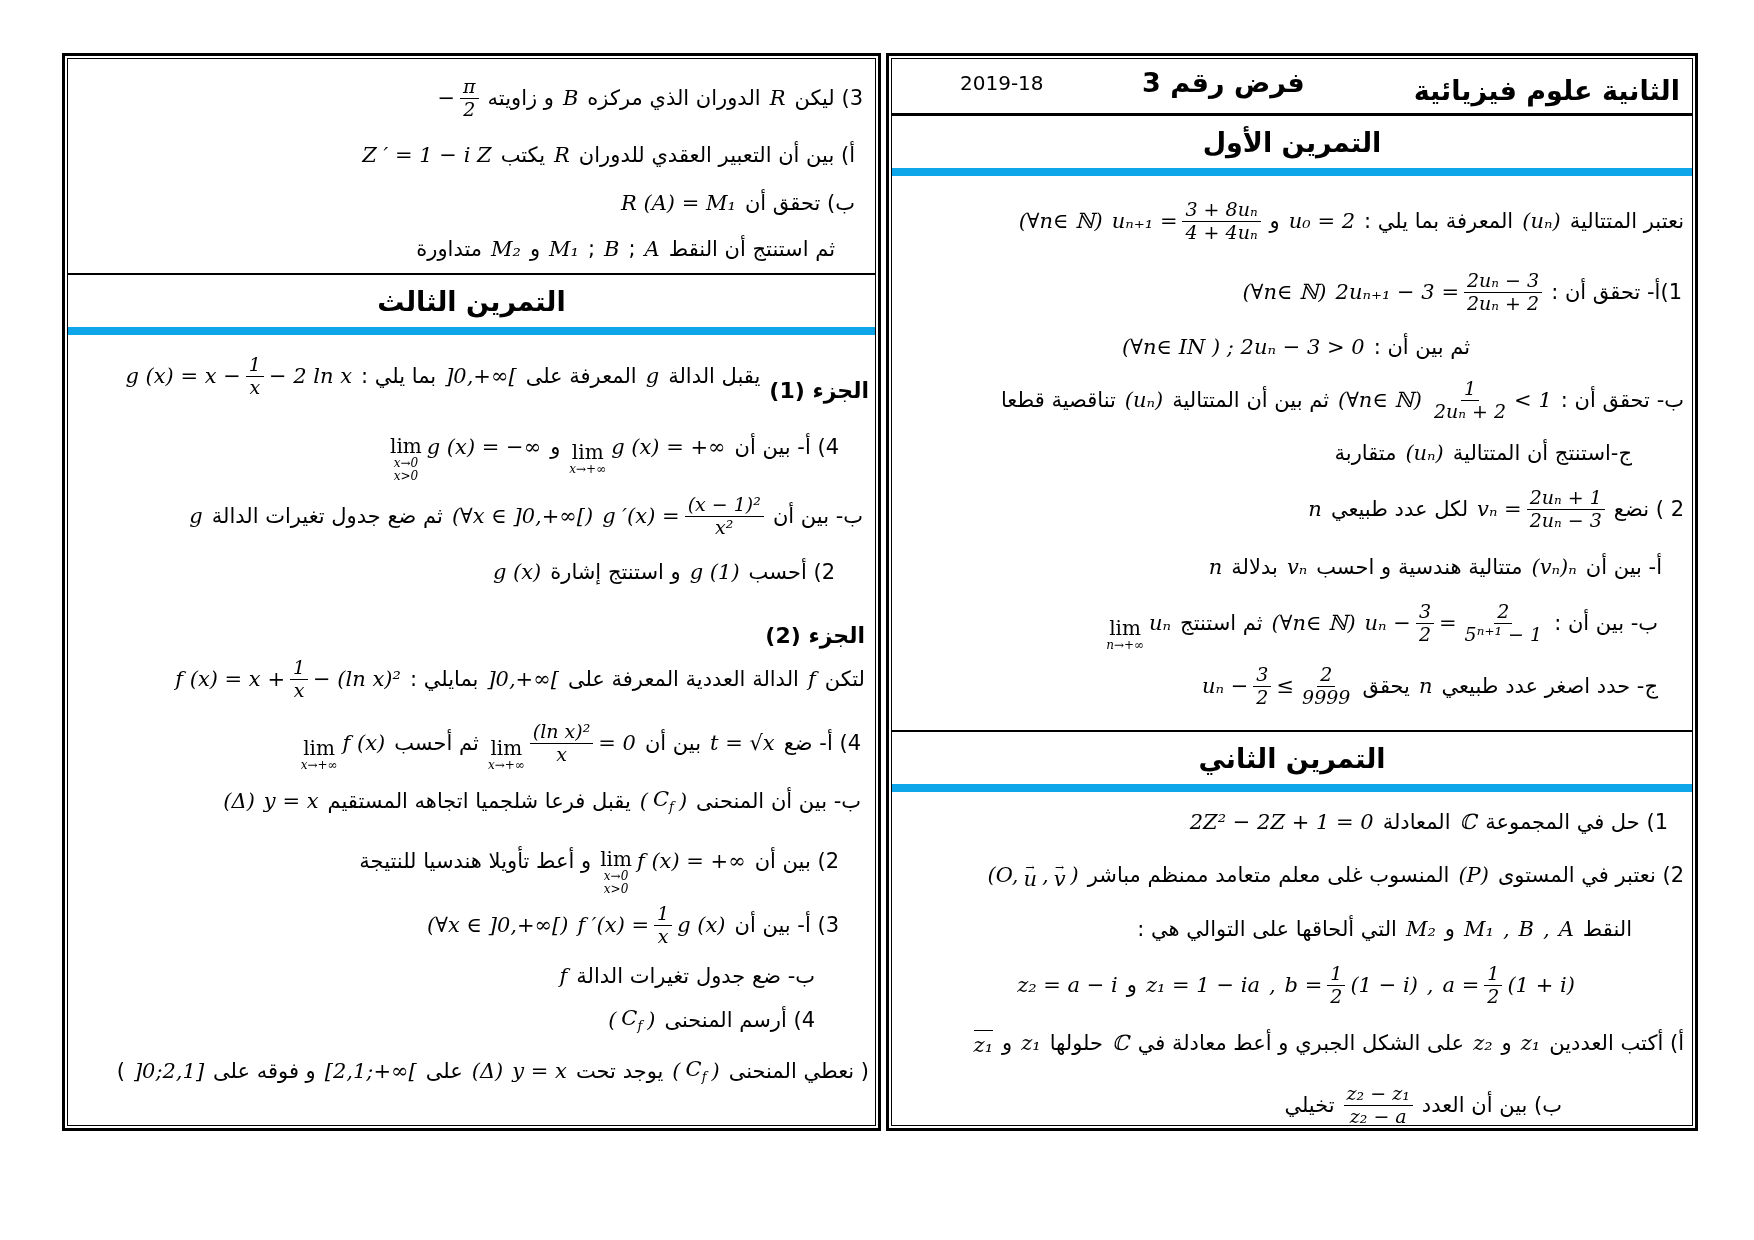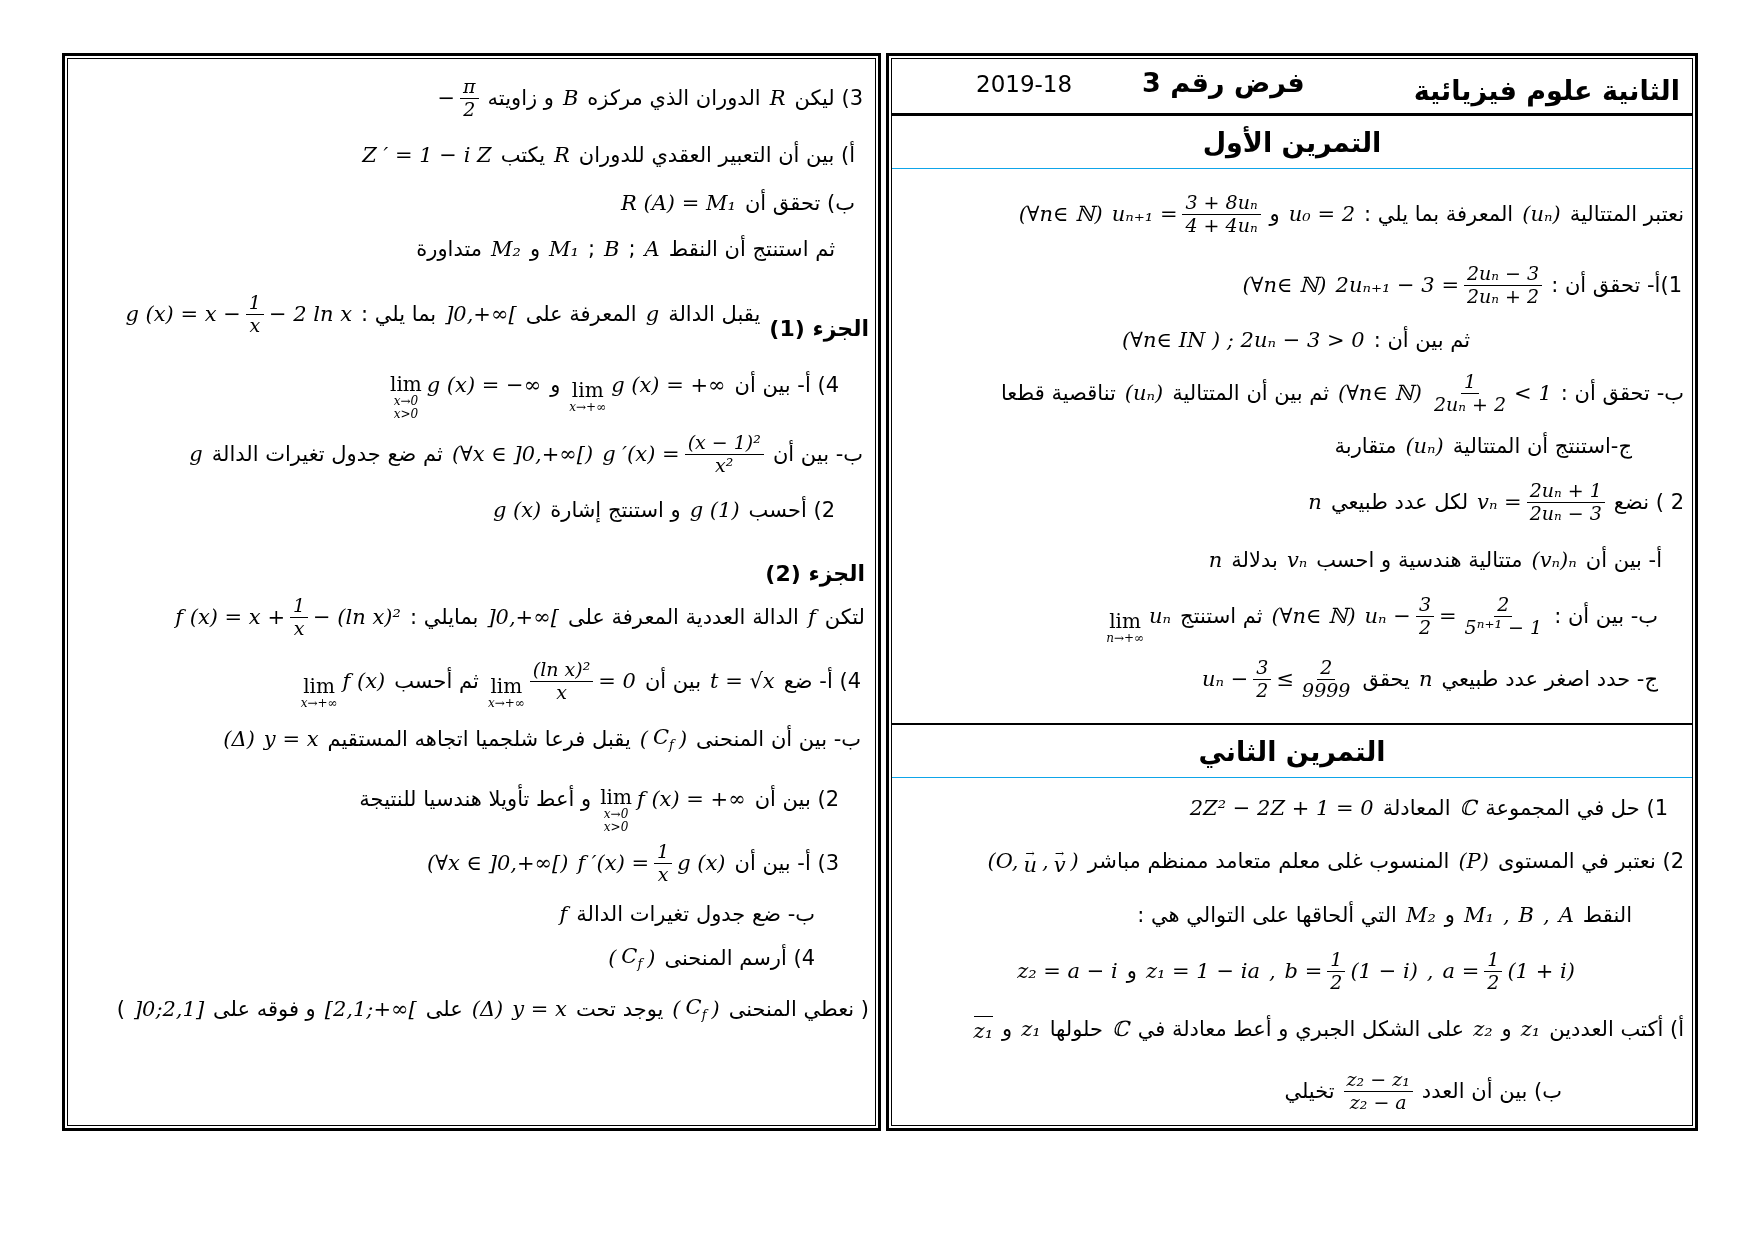--- a/index.html
+++ b/index.html
@@ -6,23 +6,23 @@
   .page{position:relative;width:1754px;height:1240px;background:#ffffff;overflow:hidden;
         font-family:"DejaVu Sans",sans-serif;color:#000;}
   .box-outer{position:absolute;border:3px solid #000;padding:2px;background:#fff;box-sizing:border-box;}
   #left-outer{left:62px;top:53px;width:819px;height:1078px;}
   #right-outer{left:886px;top:53px;width:812px;height:1078px;}
   .box{border:1px solid #000;height:100%;box-sizing:border-box;display:flex;flex-direction:column;overflow:hidden;}
 
   .hdr-row{position:relative;height:54px;border-bottom:3px solid #000;flex:none;}
   .klass{position:absolute;right:12px;top:8px;font-weight:bold;font-size:27px;margin-top:8px;}
   .exam{position:absolute;left:250px;top:8px;font-weight:bold;font-size:27px;}
-  .year{position:absolute;left:84px;top:12px;font-size:23px;direction:ltr;}
-
-  .sec-title{flex:none;height:52px;border-bottom:1px solid #0ea5e9;display:flex;align-items:center;
+  .year{position:absolute;left:68px;top:12px;font-size:20px;direction:ltr;}
+
+  .sec-title{flex:none;height:52px;border-bottom:8px solid #0ea5e9;display:flex;align-items:center;
              justify-content:center;font-weight:bold;font-size:27px;}
   .sec-title.topline{border-top:2px solid #000;}
   .content{flex:1;padding:6px 0 0 4px;overflow:hidden;}
 
   .line{display:flex;direction:rtl;align-items:center;column-gap:9px;padding-left:4px;flex-wrap:nowrap;}
   .ar{font-size:21px;white-space:nowrap;}
   .ar.bold{font-weight:bold;font-size:22px;margin-top:28px;}
   .math{direction:ltr;unicode-bidi:embed;display:inline-flex;align-items:center;column-gap:5px;
         font-family:"DejaVu Serif",serif;font-style:italic;font-size:21px;white-space:nowrap;}
   .frac{display:inline-flex;flex-direction:column;align-items:center;line-height:1.15;font-size:19px;}
@@ -91,20 +91,21 @@
             <span class="math">
               <span>M₁</span>
             </span>
             <span class="ar">و</span>
             <span class="math">
               <span>M₂</span>
             </span>
             <span class="ar">متداورة</span>
           </div>
         </div>
+      <div class="sec-title topline">التمرين الثالث</div>
       <div class="content" id="left-ex3">
           <div class="line" style="min-height: 70px; padding-right: 6px;">
             <span class="ar bold">الجزء (1)</span>
             <span class="ar">يقبل الدالة</span>
             <span class="math">
               <span>g</span>
             </span>
             <span class="ar">المعرفة على</span>
             <span class="math">
               <span>]0,+∞[</span>

